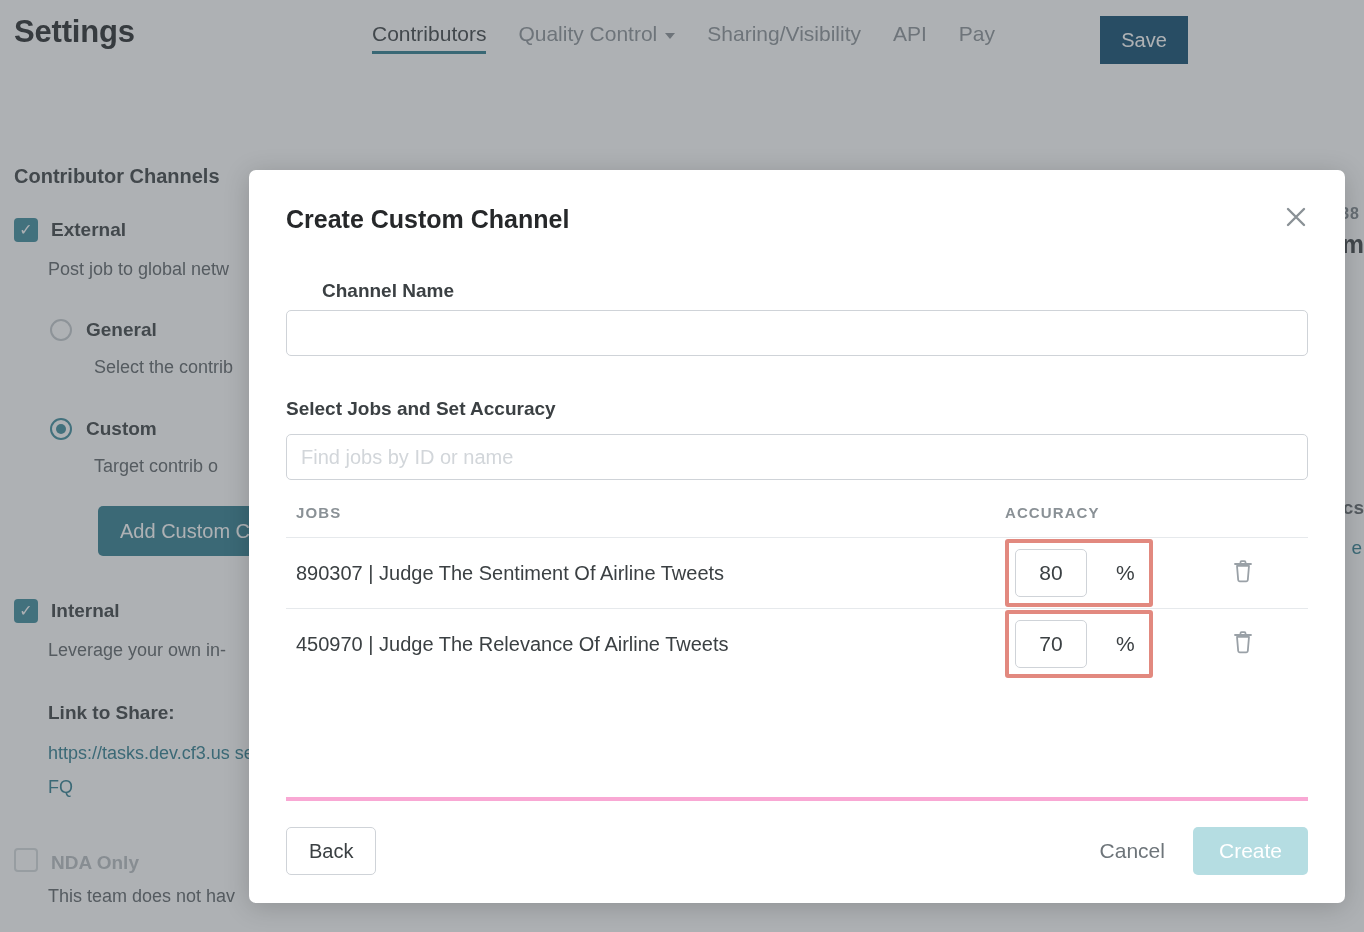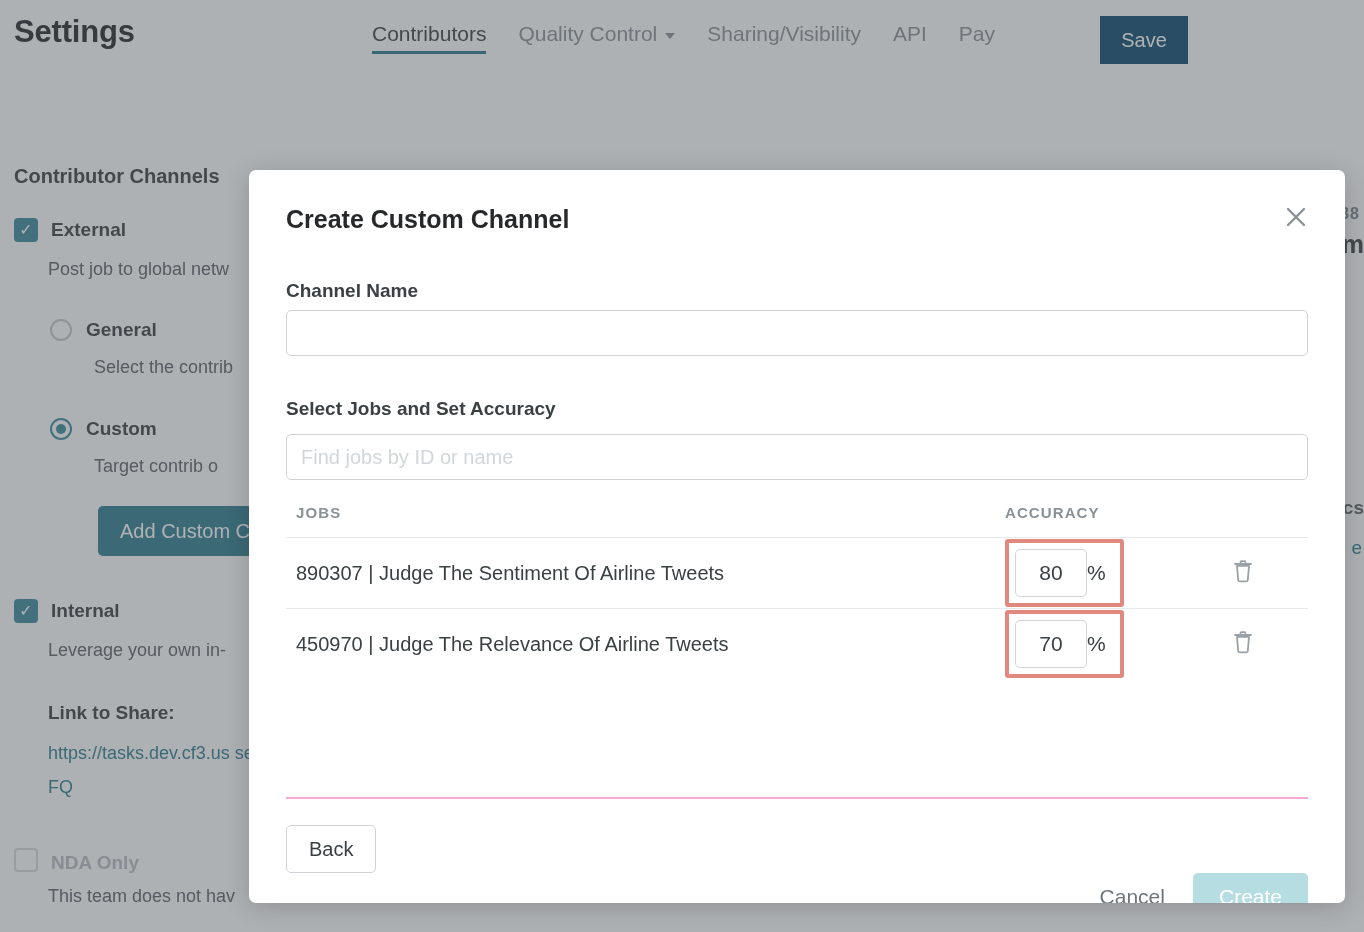--- a/index.html
+++ b/index.html
@@ -142,21 +142,21 @@
   .modal-close {
     position: absolute; right: 30px; top: 28px;
     width: 38px; height: 38px; display: flex; align-items: center; justify-content: center;
     cursor: pointer; color: #8a9196;
   }
 
   .field-label {
     position: absolute; left: 37px;
     font-size: 19px; font-weight: bold; color: #3b4043;
   }
-  .label-channel { top: 110px; }
+  .label-channel { top: 110px; margin-left: 36px; }
   .label-jobs { top: 228px; }
 
   .text-input {
     position: absolute; left: 37px; width: 1022px; height: 46px;
     border: 1px solid #cfd3d8; border-radius: 5px; background: #fff;
     font-size: 20px; color: #3b4043; padding: 0 14px;
     font-family: inherit; outline: none;
   }
   .text-input::placeholder { color: #d2d6da; }
   .input-channel { top: 140px; }
@@ -175,39 +175,39 @@
 
   .tbl-row {
     display: flex; align-items: center; height: 71px;
     border-top: 1px solid #e6e9ec;
     font-size: 20px; color: #3b4043;
   }
   .tbl-row .col-jobs { white-space: nowrap; }
   .tbl-row:last-of-type { border-bottom: 1px solid #e6e9ec; }
 
   .acc-wrap {
-    display: inline-flex; align-items: center; gap: 0;
+    display: inline-flex; align-items: center; gap: 29px;
     border: 4px solid #e2897f; border-radius: 3px; padding: 6px 14px 6px 6px;
   }
   .acc-input {
     width: 72px; height: 48px; border: 1px solid #cfd3d8; border-radius: 5px;
     background: #fff; text-align: center; font-size: 21px; color: #3b4043;
     font-family: inherit; outline: none;
   }
   .pct { font-size: 21px; color: #3b4043; }
 
   .trash { cursor: pointer; color: #9aa1a7; display: inline-flex; }
 
   .spacer-row { height: 114px; }
 
   .modal-footer {
     position: absolute; left: 37px; right: 37px; top: 627px;
-    border-top: 2px solid #f9a8d4;
+    border-top: 4px solid #f9a8d4;
     padding-top: 26px;
-    display: flex; align-items: flex-start; flex-direction: column;
+    display: flex; align-items: flex-start;
   }
   .btn-back {
     height: 48px; padding: 0 22px; border: 1px solid #cfd3d8; border-radius: 5px;
     background: #fff; color: #3b4043; font-size: 20px; font-family: inherit; cursor: pointer;
   }
   .footer-right { margin-left: auto; display: flex; align-items: center; gap: 20px; }
   .btn-cancel {
     background: none; border: none; color: #6e757a; font-size: 21px;
     font-family: inherit; cursor: pointer; padding: 0 8px;
   }

